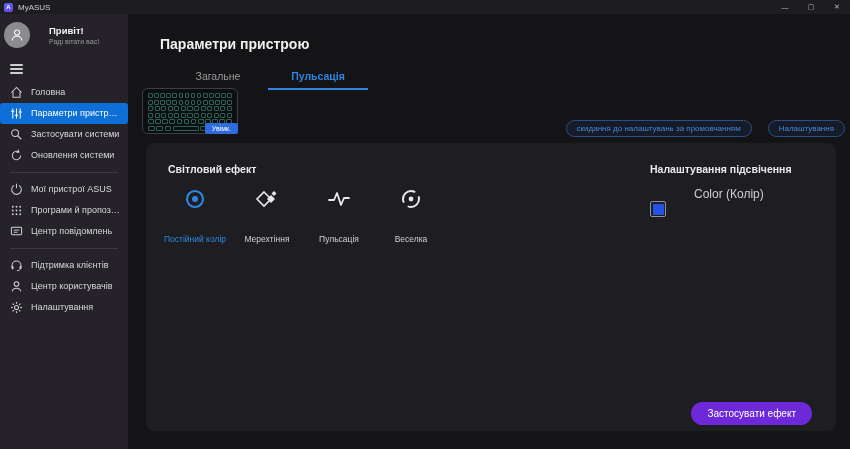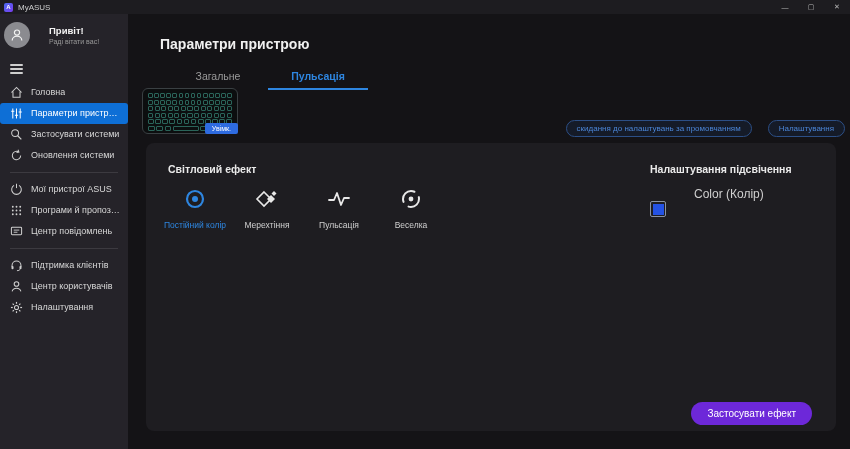--- a/index.html
+++ b/index.html
@@ -42,21 +42,21 @@
   .kb-toggle { position:absolute; right:-1px; bottom:-1px; background:#2e6be0; color:#fff; font-size:7px; padding:2px 7px; border-radius:2px; cursor:pointer; }
 
   
   .pill-row { position:absolute; top:106px; right:5px; display:flex; gap:16px; align-items:center; }
   .pill { border:1px solid #2c4f86; background:rgba(25,50,95,0.25); color:#4b85d6; font-size:8px; padding:3px 10px; border-radius:9px; cursor:pointer; white-space:nowrap; }
 
   
   .panel { position:absolute; left:18px; top:129px; width:690px; height:288px; background:#1e1d21; border-radius:8px; }
   .effects-title { position:absolute; left:22px; top:20px; font-size:10.5px; font-weight:bold; color:#eaeaea; }
   .effects-row { position:absolute; left:16px; top:44px; display:flex; gap:6px; }
-  .effect { width:66px; display:flex; flex-direction:column; align-items:center; gap:9px; cursor:pointer;justify-content:center; }
+  .effect { width:66px; display:flex; flex-direction:column; align-items:center; gap:23px; cursor:pointer;justify-content:center; }
   .effect .lbl { font-size:8.5px; color:#d0d0d0; text-align:center; white-space:nowrap; }
   .effect.selected .lbl { color:#2e86e0; }
   .backlight-title { position:absolute; left:504px; top:20px; font-size:10.5px; font-weight:bold; color:#eaeaea; }
   .color-label { position:absolute; left:504px; top:44px; font-size:12px; color:#cfcfcf;margin-left:44px; }
   .swatch { position:absolute; left:504px; top:58px; width:16px; height:16px; border:1px solid #8a93a3; border-radius:2px; padding:1.5px; cursor:pointer; }
   .swatch-inner { width:100%; height:100%; }
   .apply-btn { position:absolute; right:24px; bottom:6px; background:#6d28d9; color:#fff; font-size:10px; padding:6px 16px; border-radius:13px; border:none; cursor:pointer; }
 </style>
 </head>
 <body>

